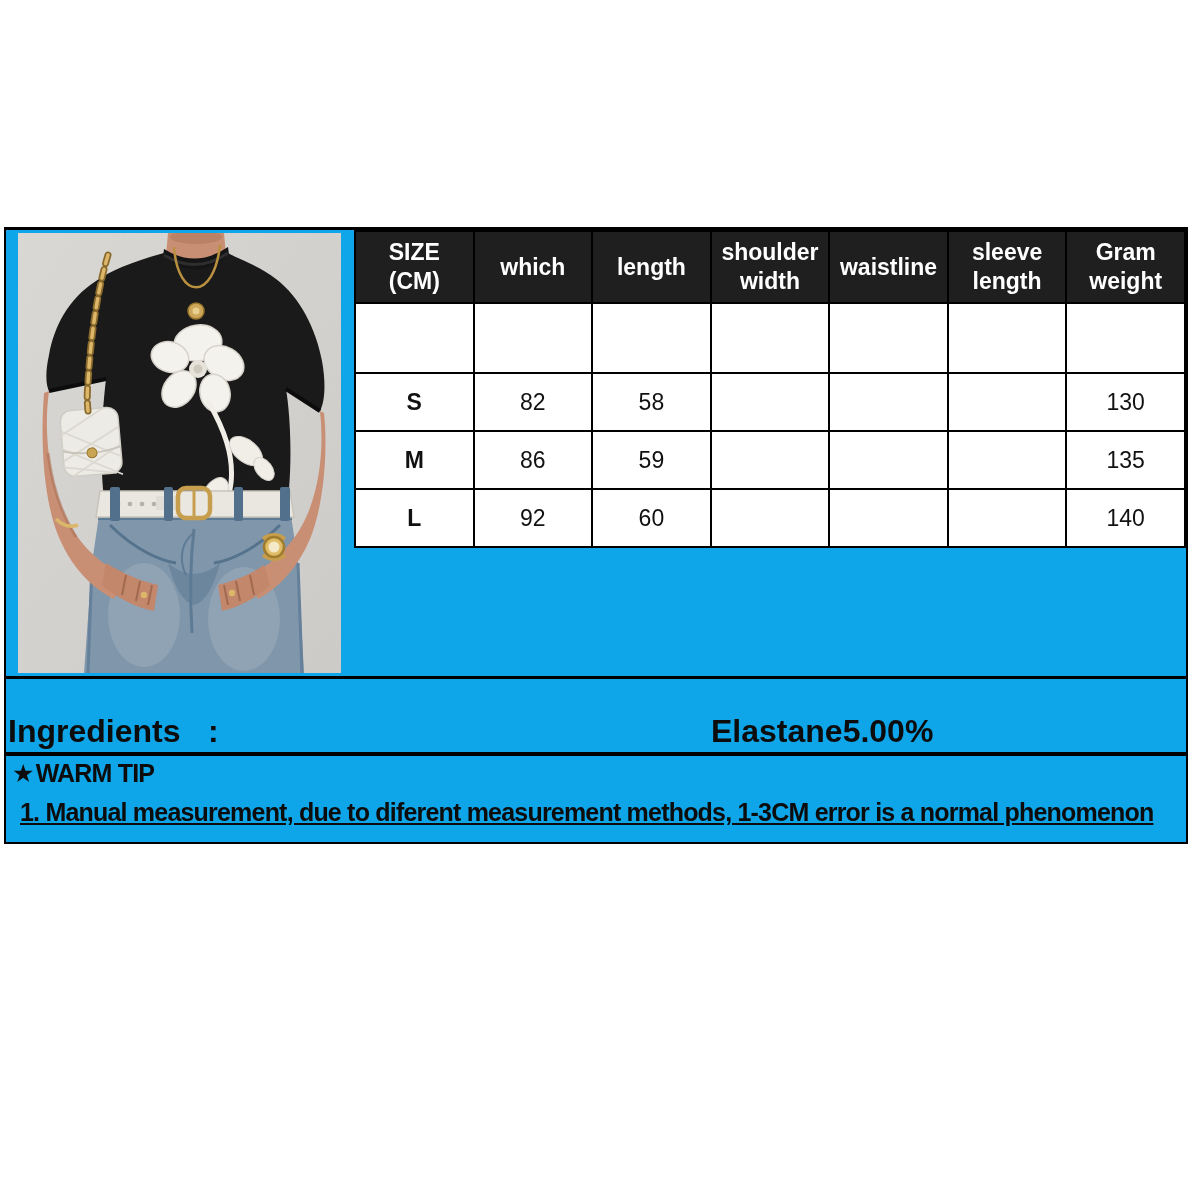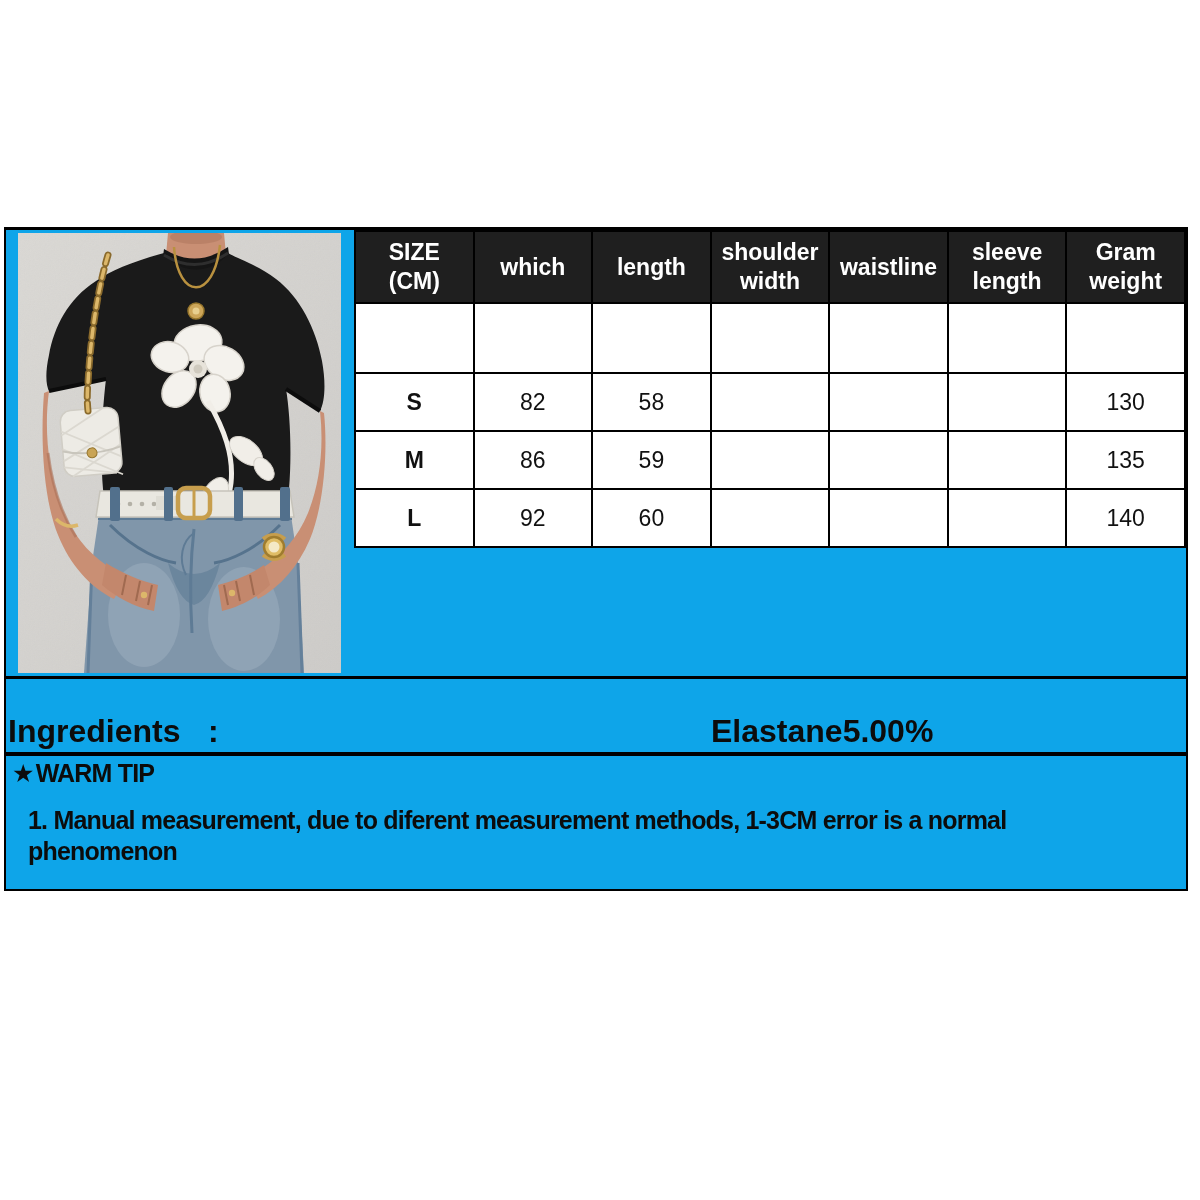--- a/index.html
+++ b/index.html
@@ -25,21 +25,21 @@
   .ingredients { position: relative; height: 76px; border-top: 3px solid #000; font-weight: bold; font-size: 32px; text-align: right; }
   .ingredients span { position: absolute; top: 34px; white-space: nowrap; }
   .ing-label { left: 2px; }
   .ing-colon { left: 202px; }
   .ing-item-0 { left: 395px; }
   .ing-item-1 { left: 673px; margin-left: 32px; }
 
   
   .warmtip { border-top: 4px solid #000; padding: 2px 10px 6px 6px; font-weight: bold; font-size: 25px; letter-spacing: -0.8px; line-height: 31px; }
   .warmtip .wt-title { display: flex; align-items: baseline; gap: 2px; }
-  .warmtip p { margin: 16px; }
+  .warmtip p { margin: 8px; text-decoration: underline; }
 </style>
 </head>
 <body>
 
 <div class="sheet">
 
   <div class="top-section">
 
     <div class="photo" aria-label="Model wearing a black short-sleeve tee with a white 3D flower applique, blue jeans with a white belt, and a white quilted bag with a gold chain strap">
       <svg viewBox="0 0 323 440" width="323" height="440">

